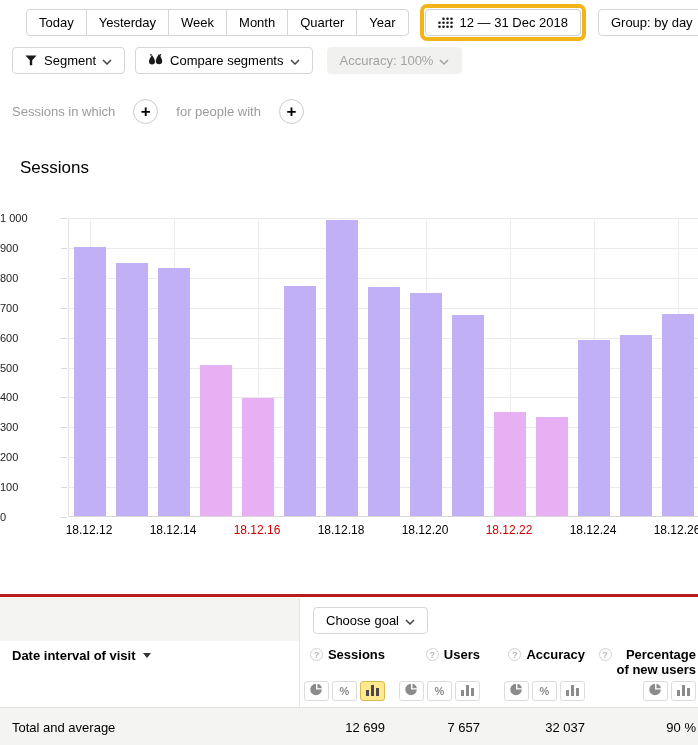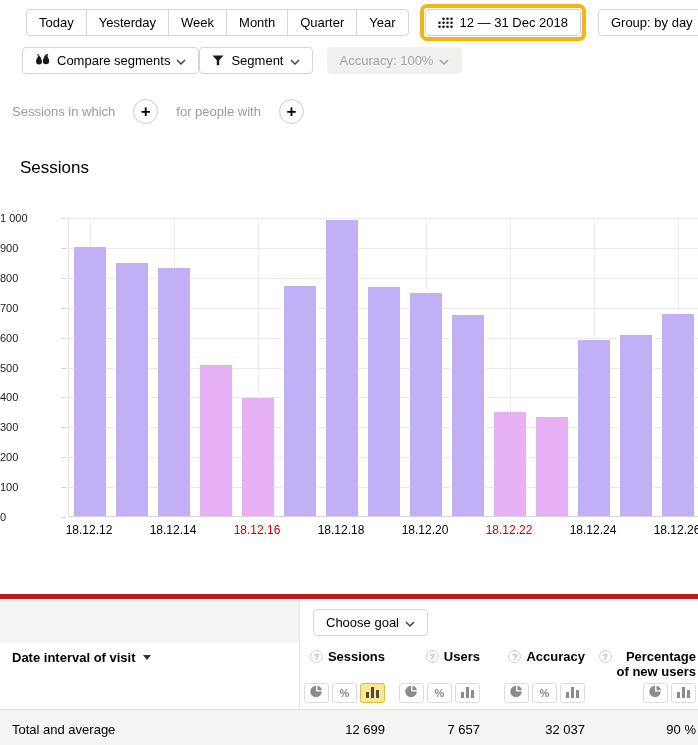--- a/index.html
+++ b/index.html
@@ -41,21 +41,21 @@
   #plot { position:absolute; left:68px; top:218px; width:630px; height:299px;
           border-left:1px solid #e3e3e3; border-bottom:1px solid #d8d8d8; }
   .hgrid { position:absolute; left:0; right:0; height:1px; background:#eaeaea; }
   .vgrid { position:absolute; top:0; bottom:0; width:1px; background:#ececec; }
   .bar { position:absolute; bottom:0; width:32px; background:#c2b0f6; cursor:pointer; }
   .bar.weekend { background:#e7b0f2; }
   .xlabel { position:absolute; top:523px; width:64px; text-align:center; font-size:12px; color:#000; }
   .xlabel.red { color:#cc0000; }
   
   #tableSection { position:absolute; left:0; top:594px; width:698px; height:151px;
-                  border-top:5px solid #b91c1c; font-size:13px; }
+                  border-top:3px solid #b91c1c; font-size:13px; }
   .goal-left { position:absolute; left:0; top:1px; width:299px; height:43px; background:#f4f4f2; }
   .v-div { position:absolute; left:299px; top:1px; width:1px; height:150px; background:#e5e5e5; }
   .choose-goal { position:absolute; left:313px; top:10px; }
   .rowhead { position:absolute; left:12px; top:51px; font-weight:bold; display:flex; align-items:center; gap:7px; cursor:pointer; }
   .sort-tri { width:0; height:0; border-left:4px solid transparent; border-right:4px solid transparent; border-top:5px solid #333; }
   .colhead { position:absolute; top:50px; display:flex; justify-content:flex-end; align-items:flex-start; gap:5px; font-weight:bold; cursor:pointer; }
   .colhead .lines { text-align:right; line-height:15px; }
   .qicon { width:13px; height:13px; border-radius:50%; border:1px solid #d2d2d2; color:#b5b5b5;
            font-size:9px; display:inline-flex; align-items:center; justify-content:center; margin-top:1px; cursor:pointer; }
   .iconrow { position:absolute; top:84px; display:flex; justify-content:flex-end; gap:3px; }
@@ -108,44 +108,44 @@
     <span>Group: by day</span>
     <span class="chev">
       <svg width="10" height="6" viewBox="0 0 10 6">
           <path d="M1 1 L5 5 L9 1" stroke="#444" stroke-width="1.5" fill="none"></path>
         </svg>
     </span>
   </button>
 </div>
 
 <div class="row2">
+  <button class="btn">
+    <span class="icon">
+      <svg width="12" height="11" viewBox="0 0 12 11">
+          <path d="M0.5 0.5 h11 l-4.3 4.8 v5 h-2.4 v-5 z" fill="#1a1a1a"></path>
+        </svg>
+    </span>
+    <span>Segment</span>
+    <span class="chev">
+      <svg width="10" height="6" viewBox="0 0 10 6">
+          <path d="M1 1 L5 5 L9 1" stroke="#444" stroke-width="1.5" fill="none"></path>
+        </svg>
+    </span>
+  </button>
+
   <button class="btn gap10">
     <span class="icon">
       <svg width="15" height="13" viewBox="0 0 15 13">
         <path d="M4 1 C4 1 1 5.2 1 7.4 A3 3 0 0 0 7 7.4 C7 5.2 4 1 4 1 Z" fill="#1a1a1a"></path>
         <path d="M11 0 C11 0 7.8 4.6 7.8 7 A3.2 3.2 0 0 0 14.2 7 C14.2 4.6 11 0 11 0 Z" fill="#1a1a1a"></path>
         <circle cx="3" cy="0.9" r="0.8" fill="#1a1a1a"></circle>
           <circle cx="12.4" cy="0.9" r="0.8" fill="#1a1a1a"></circle>
       </svg>
     </span>
     <span>Compare segments</span>
-    <span class="chev">
-      <svg width="10" height="6" viewBox="0 0 10 6">
-          <path d="M1 1 L5 5 L9 1" stroke="#444" stroke-width="1.5" fill="none"></path>
-        </svg>
-    </span>
-  </button>
-
-  <button class="btn">
-    <span class="icon">
-      <svg width="12" height="11" viewBox="0 0 12 11">
-          <path d="M0.5 0.5 h11 l-4.3 4.8 v5 h-2.4 v-5 z" fill="#1a1a1a"></path>
-        </svg>
-    </span>
-    <span>Segment</span>
     <span class="chev">
       <svg width="10" height="6" viewBox="0 0 10 6">
           <path d="M1 1 L5 5 L9 1" stroke="#444" stroke-width="1.5" fill="none"></path>
         </svg>
     </span>
   </button>
 
   <button class="btn btn-muted gap14">
     <span>Accuracy: 100%</span>
     <span class="chev">

